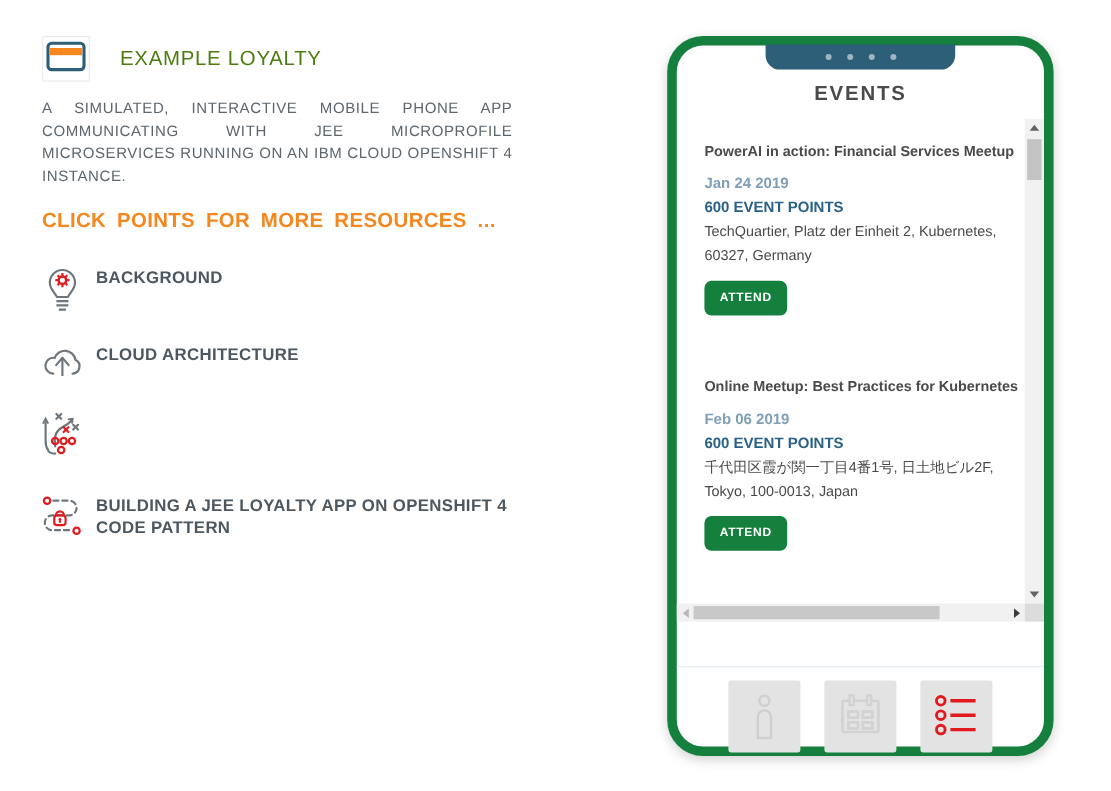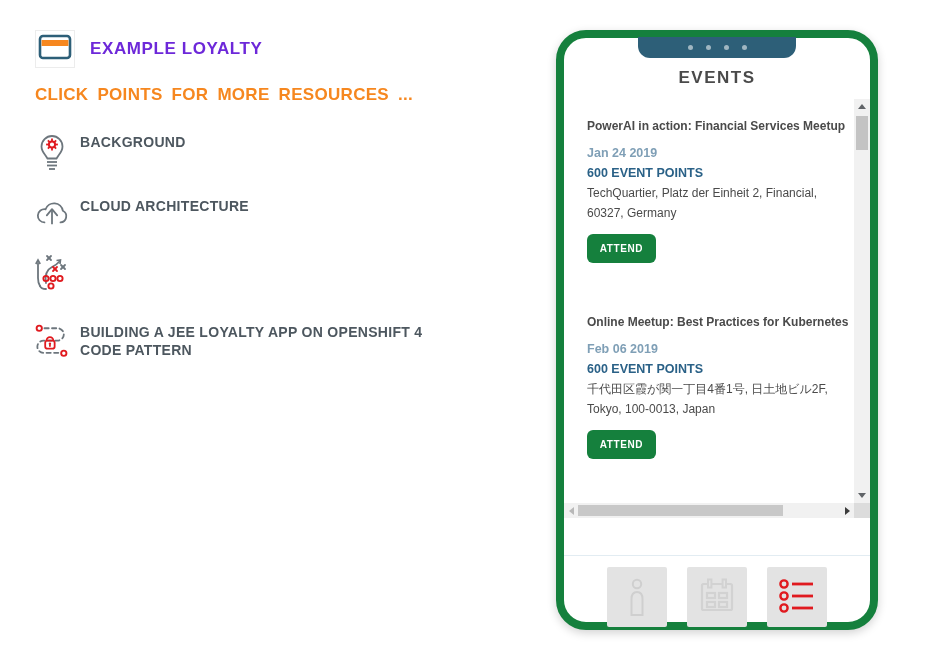--- a/index.html
+++ b/index.html
@@ -4,21 +4,21 @@
 <style>
   * { margin:0; padding:0; box-sizing:border-box; }
   html,body { width:926px; height:659px; background:#ffffff; overflow:hidden;
               font-family:"Liberation Sans","DejaVu Sans",sans-serif; }
 
   
   .left-panel { position:absolute; left:35px; top:30px; width:400px; }
   .lp-header { display:flex; align-items:center; }
   .lp-icon-box { width:40px; height:38px; border:1px solid #ececec; background:#fff;
                  display:flex; align-items:center; justify-content:center; }
-  .lp-title { margin-left:15px; font-size:17px; font-weight:bold; color:#6d28d9;
+  .lp-title { margin-left:25px; font-size:17px; font-weight:normal; color:#4d7c0f;
               letter-spacing:0.6px; }
   .lp-desc { margin-top:13px; width:392px; font-size:12.5px; line-height:19px;
              color:#5d666d; letter-spacing:0.5px; text-align:justify; }
   .lp-cta { margin-top:17px; font-size:17px; font-weight:bold; color:#f6871f;
             letter-spacing:0.3px; word-spacing:4px; }
   .res-row { display:flex; align-items:flex-start; cursor:pointer; }
   .res-row .res-ic { width:34px; display:flex; justify-content:center; flex:none; }
   .res-label { margin-left:11px; font-size:14px; font-weight:bold; color:#4d575f;
                letter-spacing:0.3px; line-height:18px; max-width:350px; }
   .mt1 { margin-top:28px; } .mt2 { margin-top:24px; } .mt3 { margin-top:26px; } .mt4 { margin-top:32px; }
@@ -77,20 +77,21 @@
       <span>
         <svg width="34" height="28" viewBox="0 0 34 28">
           <rect x="2" y="3" width="30" height="22" rx="3" fill="#ffffff" stroke="#2d5f78" stroke-width="2.6"></rect>
           <rect x="3.6" y="7" width="26.8" height="6" fill="#f6871f"></rect>
         </svg>
       </span>
     </div>
     <div class="lp-title">EXAMPLE LOYALTY</div>
   </div>
 
+  <div class="lp-desc">A SIMULATED, INTERACTIVE MOBILE PHONE APP COMMUNICATING WITH JEE MICROPROFILE MICROSERVICES RUNNING ON AN IBM CLOUD OPENSHIFT 4 INSTANCE.</div>
 
   <div class="lp-cta">CLICK POINTS FOR MORE RESOURCES ...</div>
 
   <div class="res-row mt1">
     <span class="res-ic">
       <svg width="32" height="40" viewBox="0 0 32 40" fill="none">
         <path d="M16 3 a10.5 10.5 0 0 1 10.5 10.5 c0 4.2 -2.2 6.6 -4.2 9.2 l-1.8 2.8 h-9 l-1.8 -2.8 c-2 -2.6 -4.2 -5 -4.2 -9.2 A10.5 10.5 0 0 1 16 3 Z" stroke="#6d767d" stroke-width="1.8"></path>
         <line x1="11" y1="29" x2="21" y2="29" stroke="#6d767d" stroke-width="1.8"></line>
         <line x1="11" y1="32.5" x2="21" y2="32.5" stroke="#6d767d" stroke-width="1.8"></line>
         <line x1="13" y1="36" x2="19" y2="36" stroke="#6d767d" stroke-width="1.8"></line>
@@ -177,21 +178,21 @@
 
   <div class="screen-title">EVENTS</div>
 
   <div class="scroll-area">
     <div class="scroll-content">
 
       <div class="ev-card">
         <div class="ev-title">PowerAI in action: Financial Services Meetup</div>
         <div class="ev-date">Jan 24 2019</div>
         <div class="ev-points">600 EVENT POINTS</div>
-        <div class="ev-addr">TechQuartier, Platz der Einheit 2, Financial,</div>
+        <div class="ev-addr">TechQuartier, Platz der Einheit 2, Kubernetes,</div>
         <div class="ev-addr">60327, Germany</div>
         <button class="attend-btn">ATTEND</button>
       </div>
 
       <div class="ev-card">
         <div class="ev-title">Online Meetup: Best Practices for Kubernetes</div>
         <div class="ev-date">Feb 06 2019</div>
         <div class="ev-points">600 EVENT POINTS</div>
         <div class="ev-addr">千代田区霞が関一丁目4番1号, 日土地ビル2F,</div>
         <div class="ev-addr">Tokyo, 100-0013, Japan</div>

